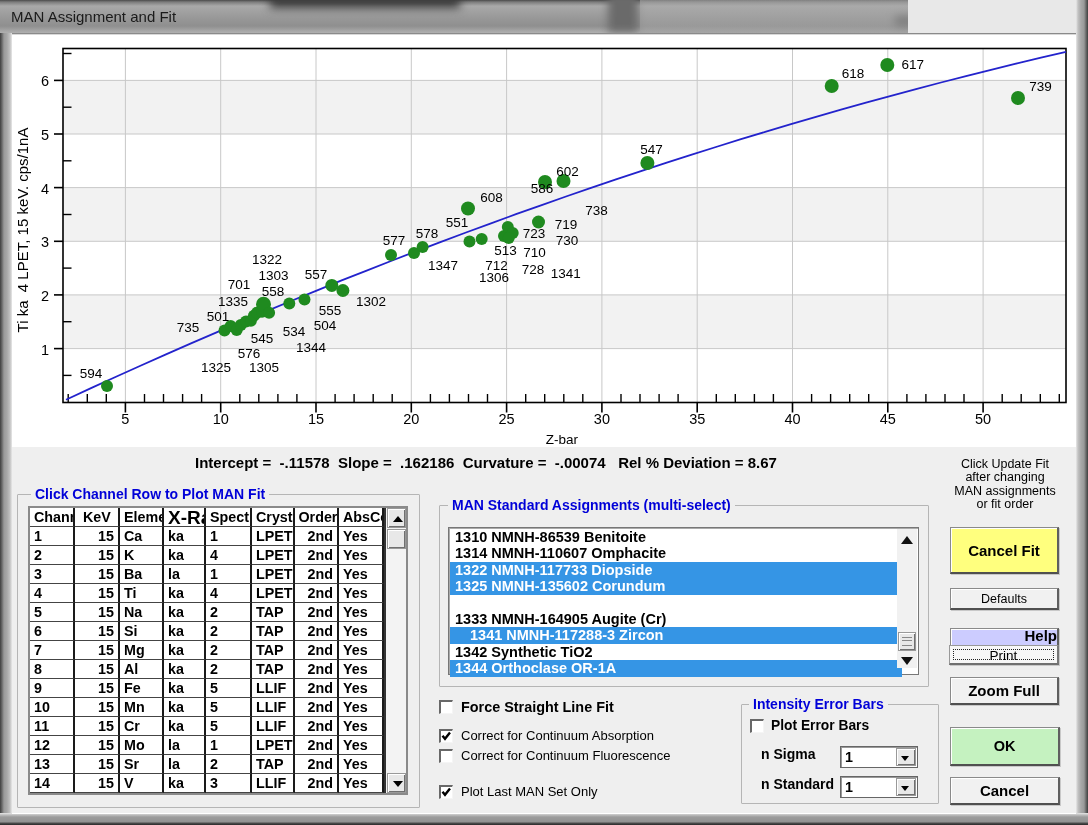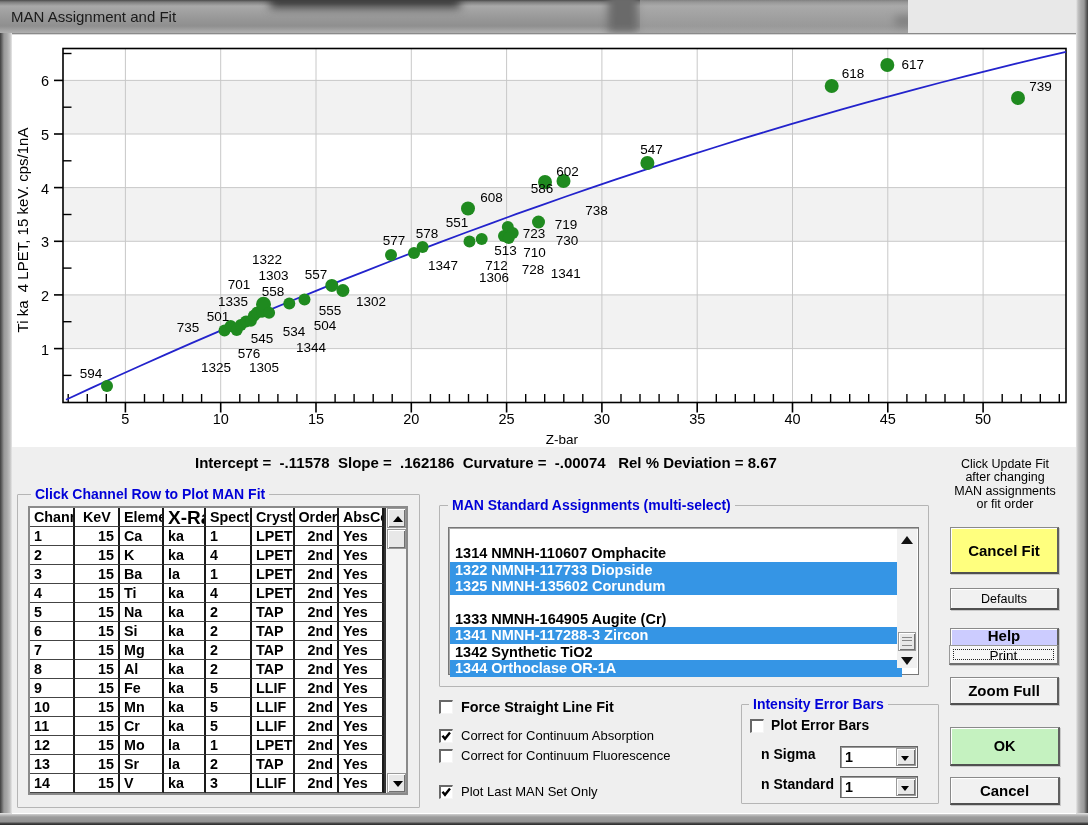--- a/index.html
+++ b/index.html
@@ -340,25 +340,26 @@
     <div style="position:absolute;left:1px;top:0px;width:19px;height:20px;background:#e8e8e8;box-shadow:inset 1px 1px 0 #fff, inset -1px -1px 0 #707070;border:1px solid #999;box-sizing:border-box">
       <div style="position:absolute;left:4.5px;top:6.5px;width:0;height:0;border-left:5px solid transparent;border-right:5px solid transparent;border-bottom:6px solid #000"></div>
     </div>
     <div style="position:absolute;left:1px;top:21px;width:19px;height:20px;background:#e8e8e8;box-shadow:inset 1px 1px 0 #fff, inset -1px -1px 0 #707070;border:1px solid #999;box-sizing:border-box"></div>
     <div style="position:absolute;left:1px;top:265px;width:19px;height:20px;background:#e8e8e8;box-shadow:inset 1px 1px 0 #fff, inset -1px -1px 0 #707070;border:1px solid #999;box-sizing:border-box">
       <div style="position:absolute;left:4.5px;top:7.0px;width:0;height:0;border-left:5px solid transparent;border-right:5px solid transparent;border-top:6px solid #000"></div>
     </div>
   </div>
 
 <div style="position:absolute;left:448px;top:527px;width:471px;height:148px;background:#fff;border:1px solid #777;box-shadow:inset 1px 1px 0 #aaa;box-sizing:border-box">
+<div style="position:absolute;left:1px;top:1.0px;width:447px;height:16.4px;color:#000;font-weight:bold;font-size:14.5px;line-height:16.4px;padding-left:5px;white-space:nowrap;overflow:hidden">1310 NMNH-86539 Benitoite</div>
 <div style="position:absolute;left:1px;top:17.4px;width:447px;height:16.4px;color:#000;font-weight:bold;font-size:14.5px;line-height:16.4px;padding-left:5px;white-space:nowrap;overflow:hidden">1314 NMNH-110607 Omphacite</div>
 <div style="position:absolute;left:1px;top:33.8px;width:447px;height:16.4px;background:#3595e5;color:#fff;font-weight:bold;font-size:14.5px;line-height:16.4px;padding-left:5px;white-space:nowrap;overflow:hidden">1322 NMNH-117733 Diopside</div>
 <div style="position:absolute;left:1px;top:50.2px;width:447px;height:16.4px;background:#3595e5;color:#fff;font-weight:bold;font-size:14.5px;line-height:16.4px;padding-left:5px;white-space:nowrap;overflow:hidden">1325 NMNH-135602 Corundum</div>
 <div style="position:absolute;left:1px;top:83.0px;width:447px;height:16.4px;color:#000;font-weight:bold;font-size:14.5px;line-height:16.4px;padding-left:5px;white-space:nowrap;overflow:hidden">1333 NMNH-164905 Augite (Cr)</div>
-<div style="position:absolute;left:1px;top:99.4px;width:447px;height:16.4px;background:#3595e5;color:#fff;font-weight:bold;font-size:14.5px;line-height:16.4px;padding-left:5px;white-space:nowrap;overflow:hidden">1341 NMNH-117288-3 Zircon</div>
+<div style="position:absolute;left:1px;top:99.4px;width:447px;height:16.4px;background:#3595e5;color:#fff;font-weight:bold;font-size:14.5px;line-height:16.4px;padding-left:20px;white-space:nowrap;overflow:hidden">1341 NMNH-117288-3 Zircon</div>
 <div style="position:absolute;left:1px;top:115.8px;width:447px;height:16.4px;color:#000;font-weight:bold;font-size:14.5px;line-height:16.4px;padding-left:5px;white-space:nowrap;overflow:hidden">1342 Synthetic TiO2</div>
 <div style="position:absolute;left:1px;top:132.2px;width:447px;height:16.4px;background:#3595e5;color:#fff;font-weight:bold;font-size:14.5px;line-height:16.4px;padding-left:5px;white-space:nowrap;overflow:hidden">1344 Orthoclase OR-1A</div>
 <div style="position:absolute;right:1px;top:1px;width:20px;height:139px;background:#f1f1f1">
       <div style="position:absolute;left:4px;top:7px;width:0;height:0;border-left:6px solid transparent;border-right:6px solid transparent;border-bottom:8px solid #111"></div>
       <div style="position:absolute;left:4px;top:128px;width:0;height:0;border-left:6px solid transparent;border-right:6px solid transparent;border-top:8px solid #111"></div>
       <div style="position:absolute;left:1px;top:103px;width:18px;height:19px;background:#e8e8e8;box-shadow:inset 1px 1px 0 #fff, inset -1px -1px 0 #707070;border:1px solid #999;box-sizing:border-box">
         <div style="position:absolute;left:3px;top:4px;width:10px;height:7px;border-top:1px solid #888;border-bottom:1px solid #888">
           <div style="margin-top:2px;border-top:1px solid #888"></div>
         </div>
       </div>
@@ -394,19 +395,19 @@
 <div class="abs" style="left:761px;top:776px;font-weight:bold;font-size:14px">n Standard</div>
 <div style="position:absolute;left:840px;top:776px;width:78px;height:22px;background:#fff;border:1px solid #666;box-shadow:inset 1px 1px 0 #999;box-sizing:border-box">
     <div style="position:absolute;left:4px;top:1px;font-size:14.3px;font-weight:bold;line-height:18px">1</div>
     <div style="position:absolute;right:1px;top:1px;width:20px;height:18px;background:#e8e8e8;box-shadow:inset 1px 1px 0 #fff, inset -1px -1px 0 #707070;border:1px solid #999;box-sizing:border-box">
       <div style="position:absolute;left:4px;top:7.0px;width:0;height:0;border-left:4.5px solid transparent;border-right:4.5px solid transparent;border-top:5.5px solid #000"></div>
     </div>
   </div>
 
 <div style="position:absolute;left:950px;top:527px;width:109px;height:47px;background:#ffff7e;border:1px solid #8a8a8a;border-right:2px solid #5f5f5f;border-bottom:2px solid #505050;box-shadow:1px 1px 0 #c8c8c8, inset 1px 1px 0 #fff;box-sizing:border-box;text-align:center;font-weight:bold;font-size:15px;line-height:45px;color:#000">Cancel Fit</div>
 <div style="position:absolute;left:950px;top:588px;width:109px;height:22px;background:#f1f1f1;border:1px solid #8a8a8a;border-right:2px solid #5f5f5f;border-bottom:2px solid #505050;box-shadow:1px 1px 0 #c8c8c8, inset 1px 1px 0 #fff;box-sizing:border-box;text-align:center;font-weight:normal;font-size:12.5px;line-height:20px;color:#000">Defaults</div>
-<div style="position:absolute;left:950px;top:628px;width:109px;height:32px;background:#ccccff;border:1px solid #8a8a8a;border-right:2px solid #5f5f5f;border-bottom:2px solid #505050;box-shadow:1px 1px 0 #c8c8c8, inset 1px 1px 0 #fff;box-sizing:border-box;text-align:center;font-weight:bold;font-size:15px;line-height:14px;color:#000">Help</div>
+<div style="position:absolute;left:950px;top:628px;width:109px;height:32px;background:#ccccff;border:1px solid #8a8a8a;border-right:2px solid #5f5f5f;border-bottom:2px solid #505050;box-shadow:1px 1px 0 #c8c8c8, inset 1px 1px 0 #fff;box-sizing:border-box;text-align:right;font-weight:bold;font-size:15px;line-height:14px;color:#000">Help</div>
 <div class="abs" style="left:949px;top:645px;width:110px;height:20px;background:#f7f7f7;border:1px solid #999;border-right:2px solid #777;border-bottom:2px solid #707070;box-sizing:border-box;box-shadow:1px 1px 0 #c8c8c8">
     <div class="abs" style="left:3px;top:3px;right:3px;bottom:3px;border:1px dotted #222;text-align:center;font-size:13.5px;line-height:11px">Print</div>
   </div>
 <div style="position:absolute;left:950px;top:677px;width:109px;height:28px;background:#f1f1f1;border:1px solid #8a8a8a;border-right:2px solid #5f5f5f;border-bottom:2px solid #505050;box-shadow:1px 1px 0 #c8c8c8, inset 1px 1px 0 #fff;box-sizing:border-box;text-align:center;font-weight:bold;font-size:15px;line-height:26px;color:#000">Zoom Full</div>
 <div style="position:absolute;left:950px;top:727px;width:110px;height:39px;background:#c5f2c0;border:1px solid #8a8a8a;border-right:2px solid #5f5f5f;border-bottom:2px solid #505050;box-shadow:1px 1px 0 #c8c8c8, inset 1px 1px 0 #fff;box-sizing:border-box;text-align:center;font-weight:bold;font-size:14.5px;line-height:37px;color:#000">OK</div>
 <div style="position:absolute;left:950px;top:777px;width:110px;height:28px;background:#f1f1f1;border:1px solid #8a8a8a;border-right:2px solid #5f5f5f;border-bottom:2px solid #505050;box-shadow:1px 1px 0 #c8c8c8, inset 1px 1px 0 #fff;box-sizing:border-box;text-align:center;font-weight:bold;font-size:15px;line-height:26px;color:#000">Cancel</div>
 
 </body></html>

